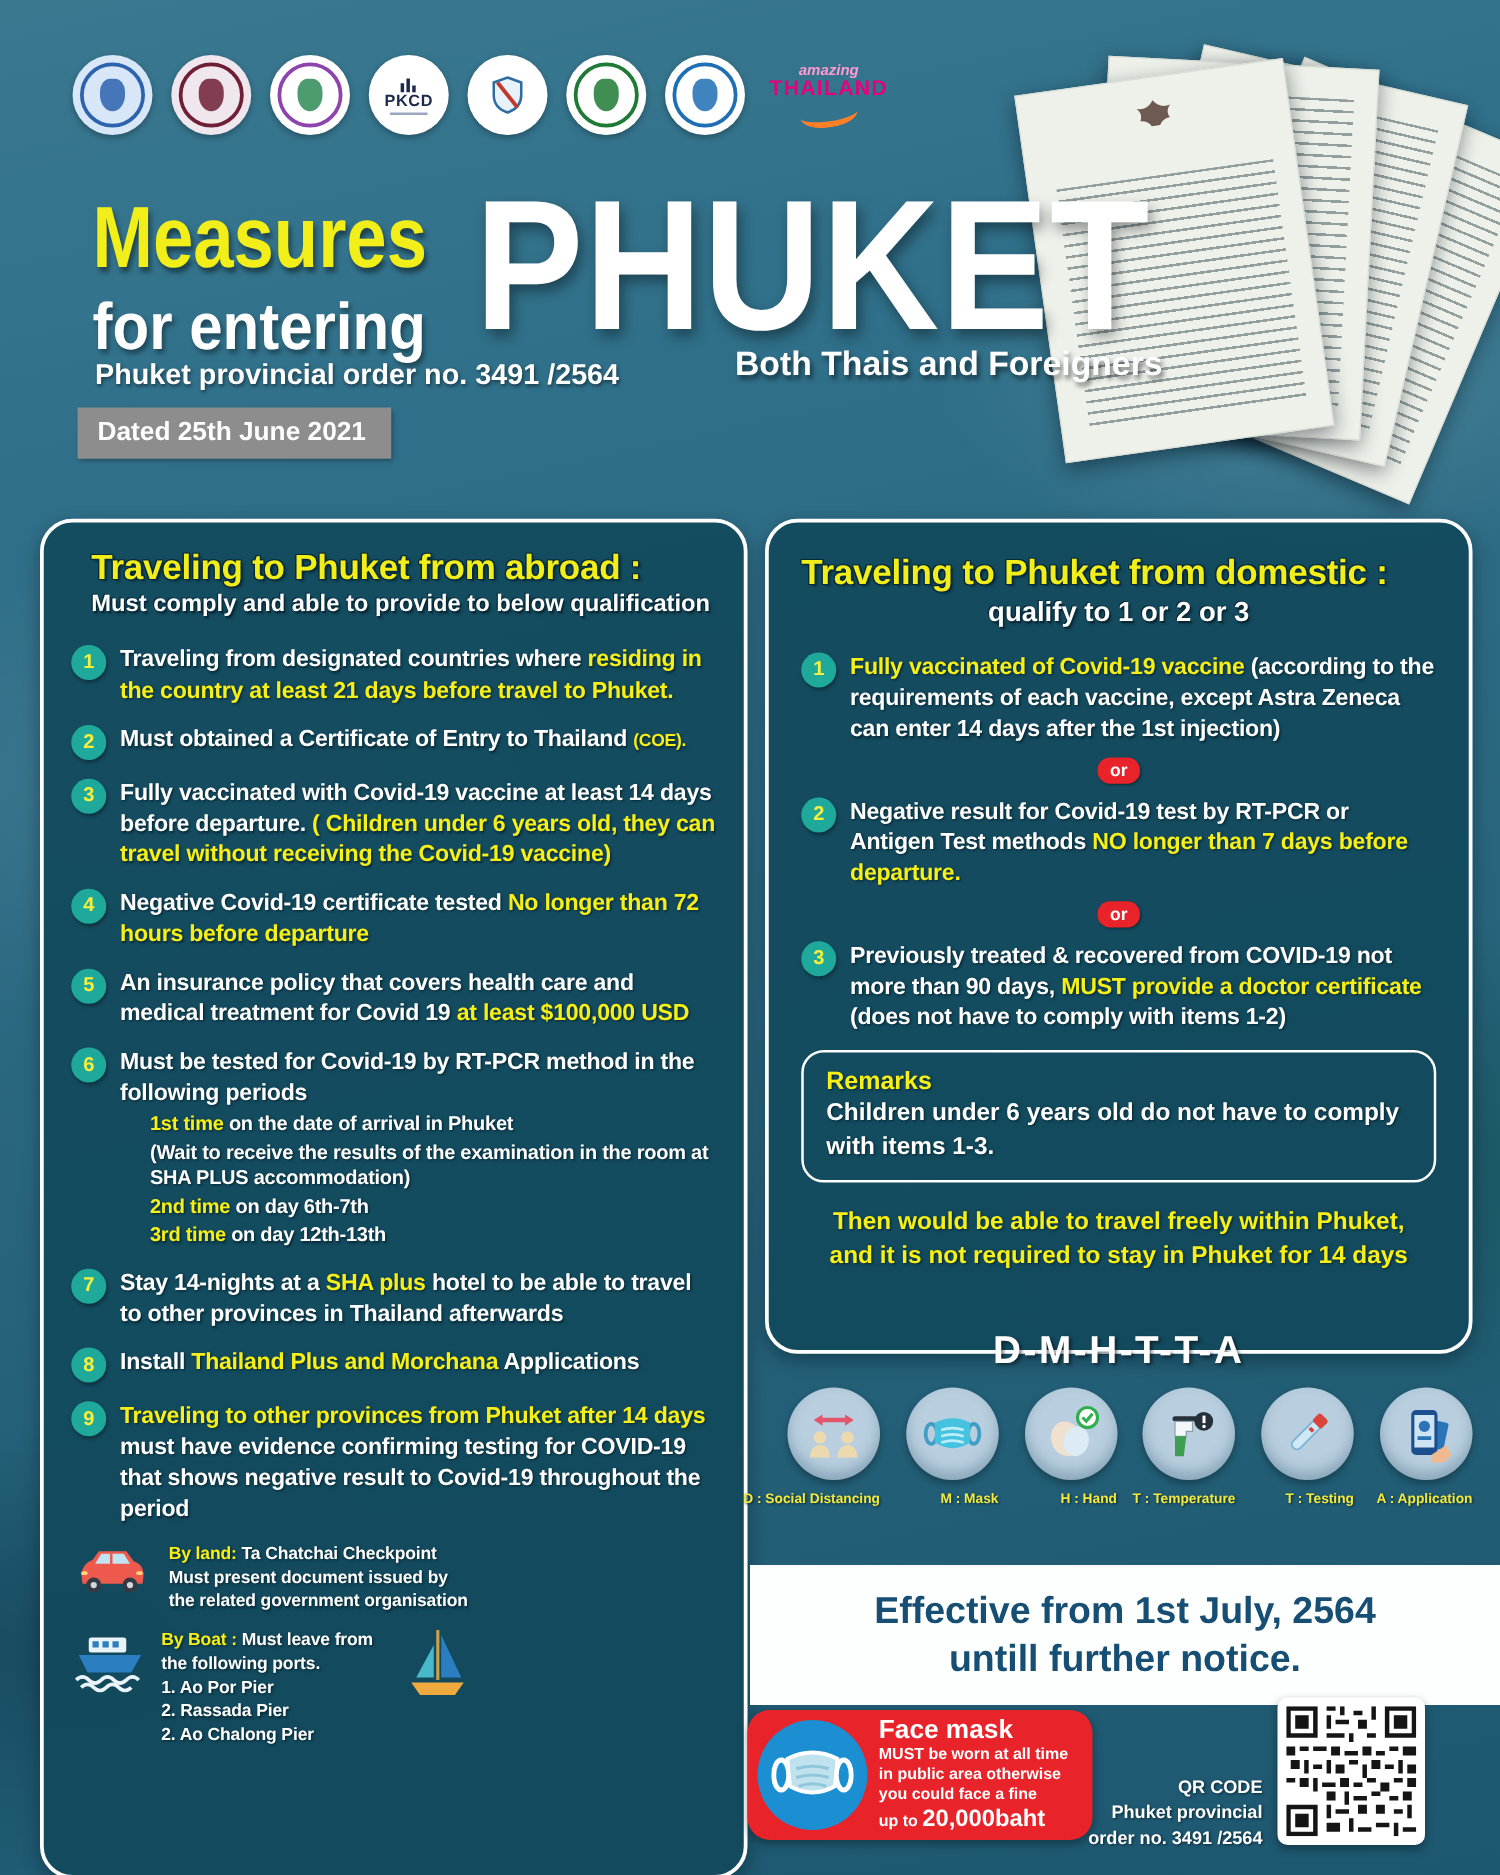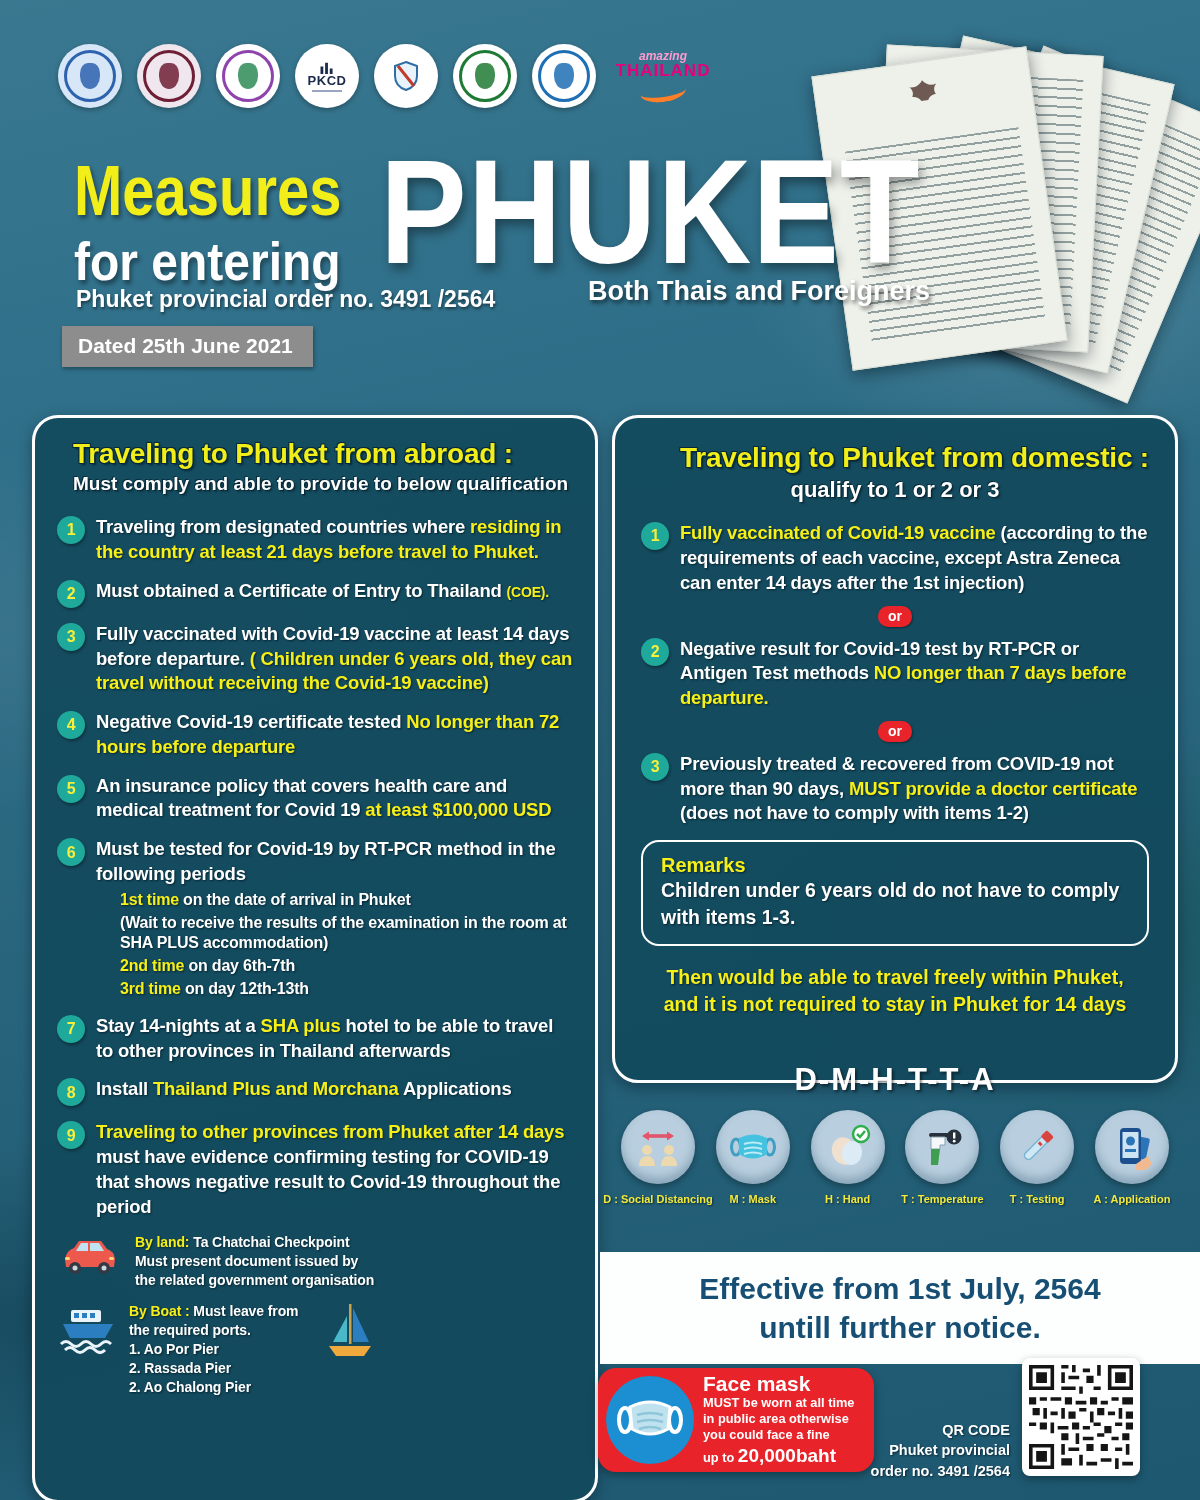--- a/index.html
+++ b/index.html
@@ -54,21 +54,21 @@
   .panel{position:absolute;background:rgba(18,73,93,.93);border:3px solid #fff;border-radius:26px;
     box-sizing:border-box;z-index:2;box-shadow:0 5px 14px rgba(0,10,20,.35);overflow:hidden;margin-top:35px;}
   #panel-abroad{left:32px;top:380px;width:566px;height:1088px;padding:20px 22px 14px 22px;}
   #panel-domestic{left:612px;top:380px;width:566px;height:668px;padding:24px 26px 16px 26px;}
   .panel-title{color:var(--accent-yellow);font-size:28px;letter-spacing:-.2px;line-height:1.15;
     text-shadow:-1px -1px 0 rgba(7,40,54,.95),1px -1px 0 rgba(7,40,54,.95),-1px 1px 0 rgba(7,40,54,.95),2px 2px 2px rgba(7,40,54,.95);}
   .panel-sub{color:#fff;font-size:19px;margin-top:3px;
     text-shadow:-1px -1px 0 rgba(7,40,54,.9),1px 1px 0 rgba(7,40,54,.9),2px 2px 2px rgba(0,0,0,.3);}
   #panel-abroad .panel-title{margin-left:16px;}
   #panel-abroad .panel-sub{margin-left:16px;margin-bottom:20px;}
-  #panel-domestic .panel-title{text-align:right;}
+  #panel-domestic .panel-title{text-align:left;}
   #panel-domestic .panel-sub{text-align:center;font-size:22px;margin-bottom:18px;}
   .item{display:flex;gap:11px;margin-bottom:14px;font-size:18.5px;line-height:1.34;letter-spacing:-.2px;}
   .badge{flex:0 0 auto;width:28px;height:28px;border-radius:50%;background:var(--badge-teal);
     color:#f7ef3c;font-size:16px;display:flex;align-items:center;justify-content:center;
     margin-top:1px;box-shadow:1px 2px 3px rgba(0,0,0,.35);}
   .itext{text-shadow:1px 1px 2px rgba(3,30,40,.85);}
   .seg-w{color:#fff;} .seg-y{color:var(--item-yellow);} .seg-ys{color:var(--item-yellow);font-size:14px;}
   .subs{margin-left:24px;margin-top:3px;}
   .subline{font-size:16px;line-height:1.3;margin-top:2px;}
   .or-wrap{text-align:center;margin:-4px 0 10px 0;}
@@ -85,21 +85,21 @@
   .trow + .trow{margin-top:12px;}
   .ticon{flex:0 0 auto;}
   .tcol{display:flex;gap:10px;align-items:flex-start;}
   .tland-text,.tboat-text,.tyacht-text{color:#fff;text-shadow:1px 1px 2px rgba(3,30,40,.85);}
   .tlabel{color:var(--item-yellow);}
   .boat-col{flex:0 0 252px;}
   
   .dmhtta{position:absolute;left:606px;top:1062px;width:578px;z-index:2;text-align:center;}
   .dm-title{color:#fff;font-size:31px;letter-spacing:2px;text-shadow:2px 2px 3px rgba(0,0,0,.5);}
   .dm-row{display:flex;justify-content:space-between;margin-top:12px;padding:0 6px;}
-  .dm-item{width:92px;display:flex;flex-direction:column;align-items:center;}
+  .dm-item{width:92px;display:flex;flex-direction:column;align-items:flex-end;}
   .dm-circle{width:74px;height:74px;border-radius:50%;background:var(--dm-circle);
     box-shadow:inset 0 -6px 10px rgba(50,90,115,.35), 0 3px 6px rgba(0,0,0,.3);
     display:flex;align-items:center;justify-content:center;}
   .dm-label{margin-top:9px;font-size:11px;color:#f2e93c;white-space:nowrap;text-shadow:1px 1px 2px rgba(0,30,40,.8);}
   
   .effective{position:absolute;left:600px;top:1252px;width:600px;height:112px;background:#fdfefe;z-index:2;
     display:flex;flex-direction:column;align-items:center;justify-content:center;color:var(--effective-blue);
     font-size:30px;line-height:1.3;}
   .facemask{position:absolute;left:598px;top:1368px;width:276px;height:104px;background:var(--alert-red);
     border-radius:18px;z-index:3;display:flex;align-items:center;padding:6px 8px;box-sizing:border-box;
@@ -307,21 +307,21 @@
               <rect x="17" y="11" width="5" height="5" fill="#2b7fc0"></rect>
                 <rect x="25" y="11" width="5" height="5" fill="#2b7fc0"></rect>
                 <rect x="33" y="11" width="5" height="5" fill="#2b7fc0"></rect>
               <path fill="#2b7fc0" d="M6 22h50l-8 14H13z"></path>
               <path stroke="#eaf4fa" stroke-width="3" fill="none" d="M4 42q5-5 10 0t10 0 10 0 10 0 10 0"></path>
               <path stroke="#eaf4fa" stroke-width="3" fill="none" d="M8 48q5-5 10 0t10 0 10 0 10 0"></path>
             </svg>
           </span>
           <div class="tboat-text" data-interactable="false">
             <span class="tlabel" data-interactable="false">By Boat :</span><span data-interactable="false"> Must leave from</span><br>
-            <span data-interactable="false">the required ports.</span>
+            <span data-interactable="false">the following ports.</span>
             <div data-interactable="false">
 
             <div class="port-line" data-interactable="false">1. Ao Por Pier</div>
                 <div class="port-line" data-interactable="false">2. Rassada Pier</div>
                 <div class="port-line" data-interactable="false">2. Ao Chalong Pier</div>
               </div>
           </div>
         </div>
         <div class="tcol" data-interactable="false">
           <span class="ticon" data-interactable="false">

